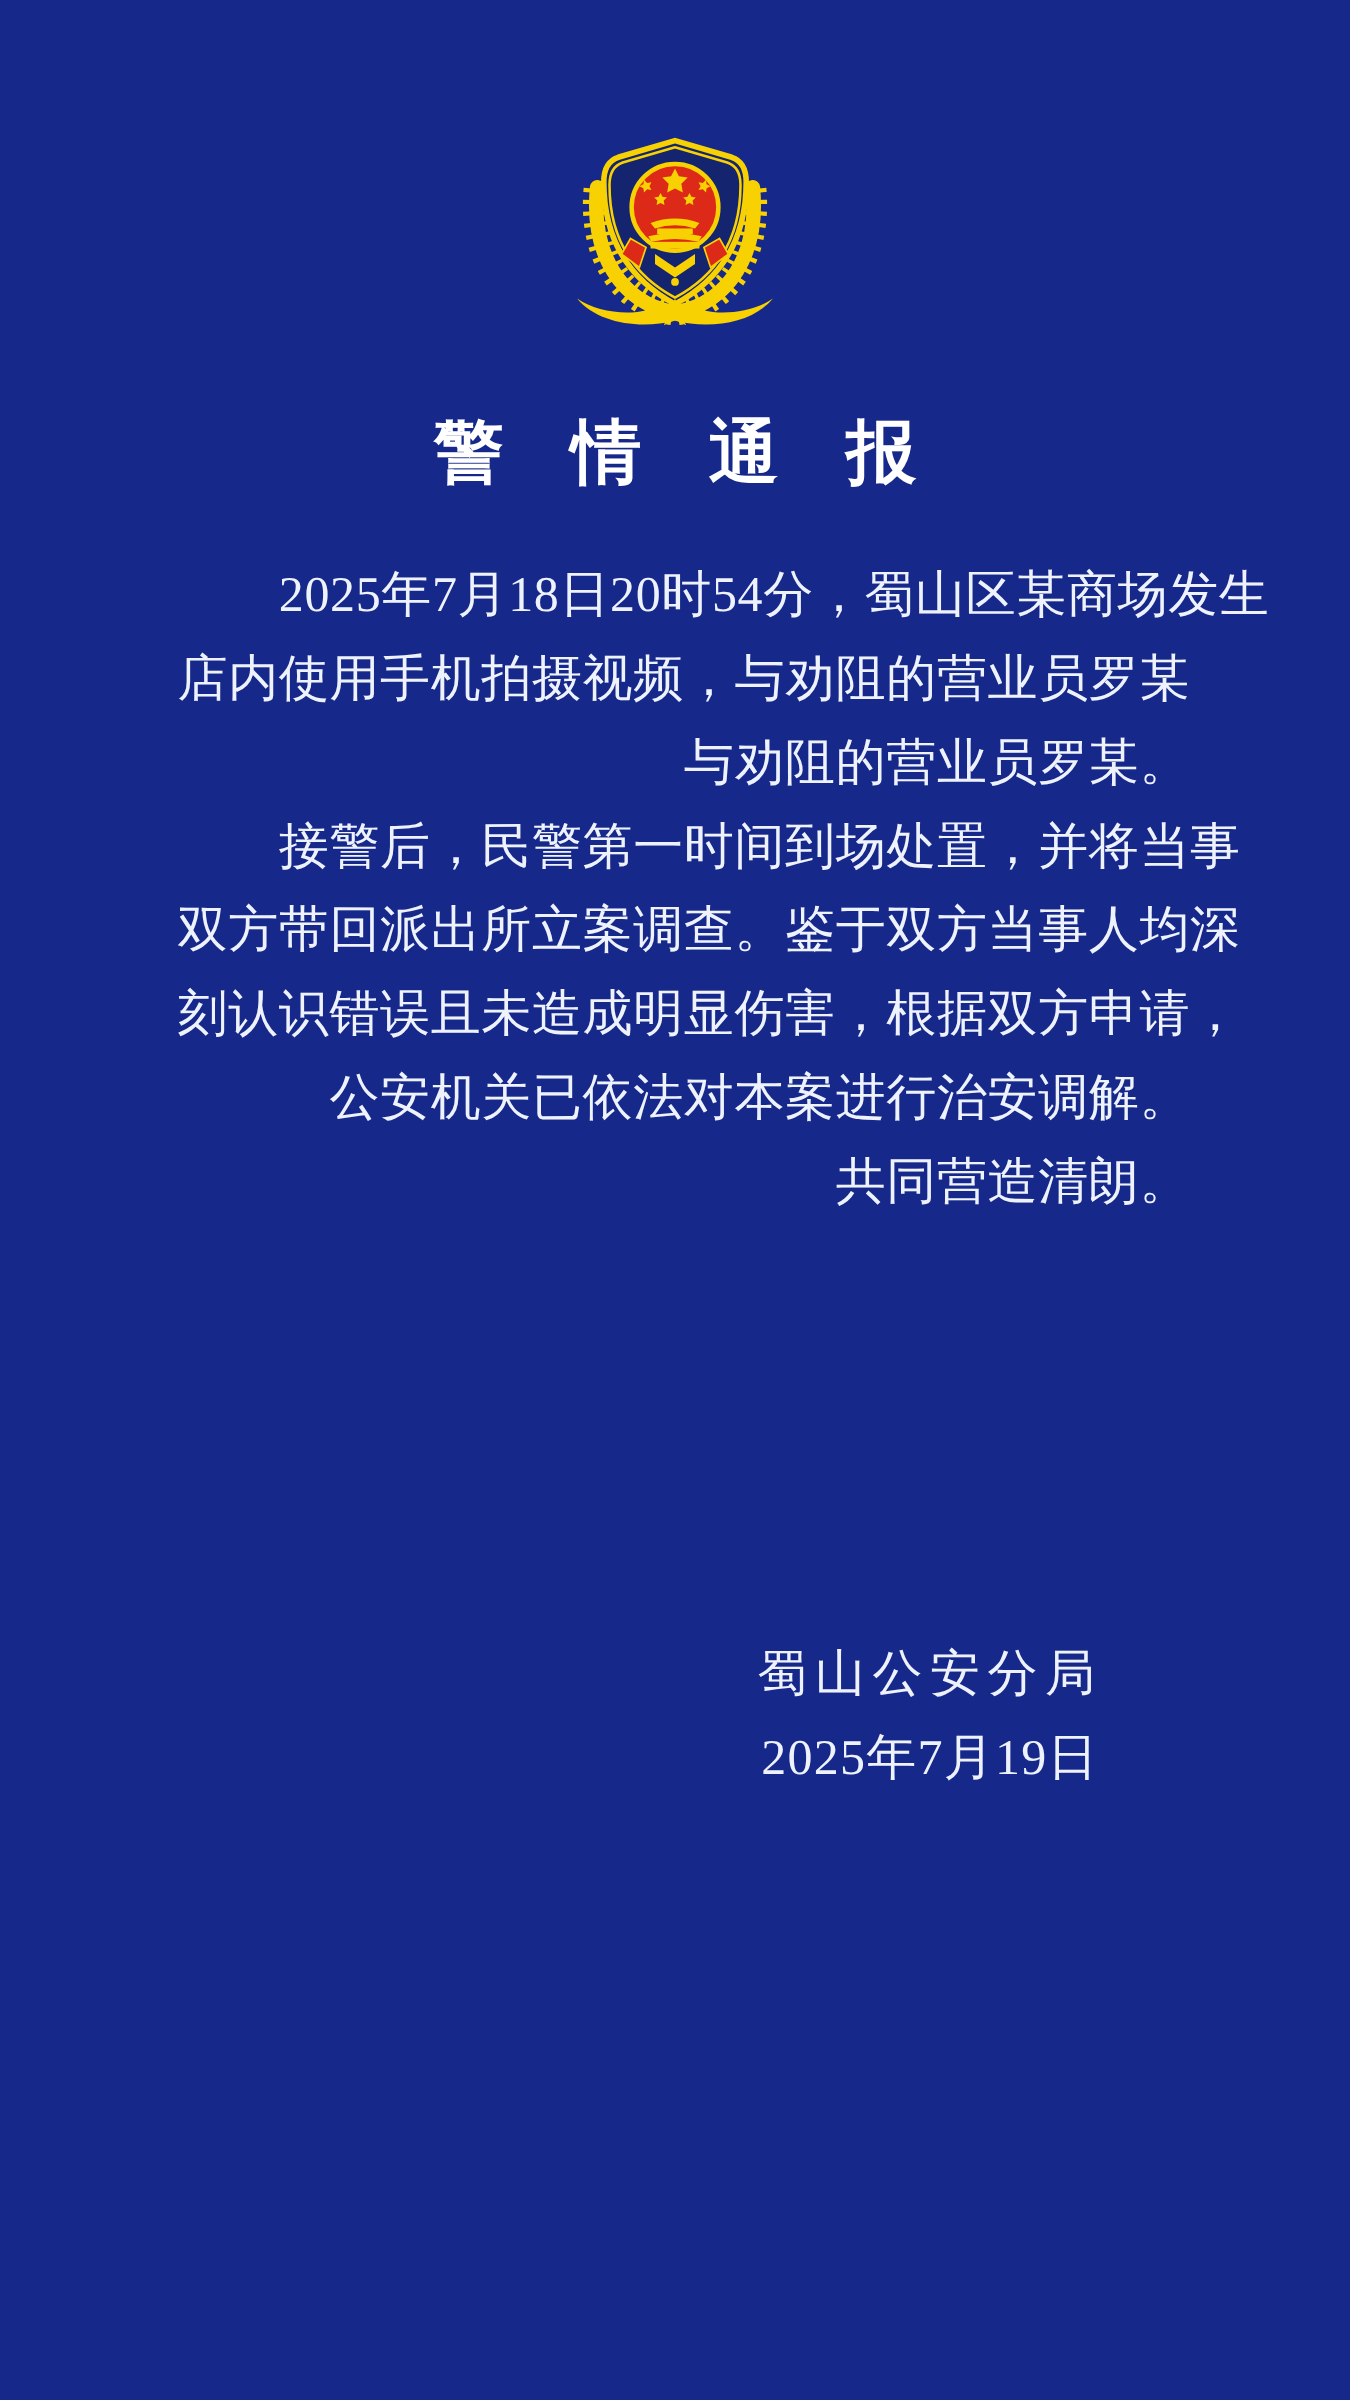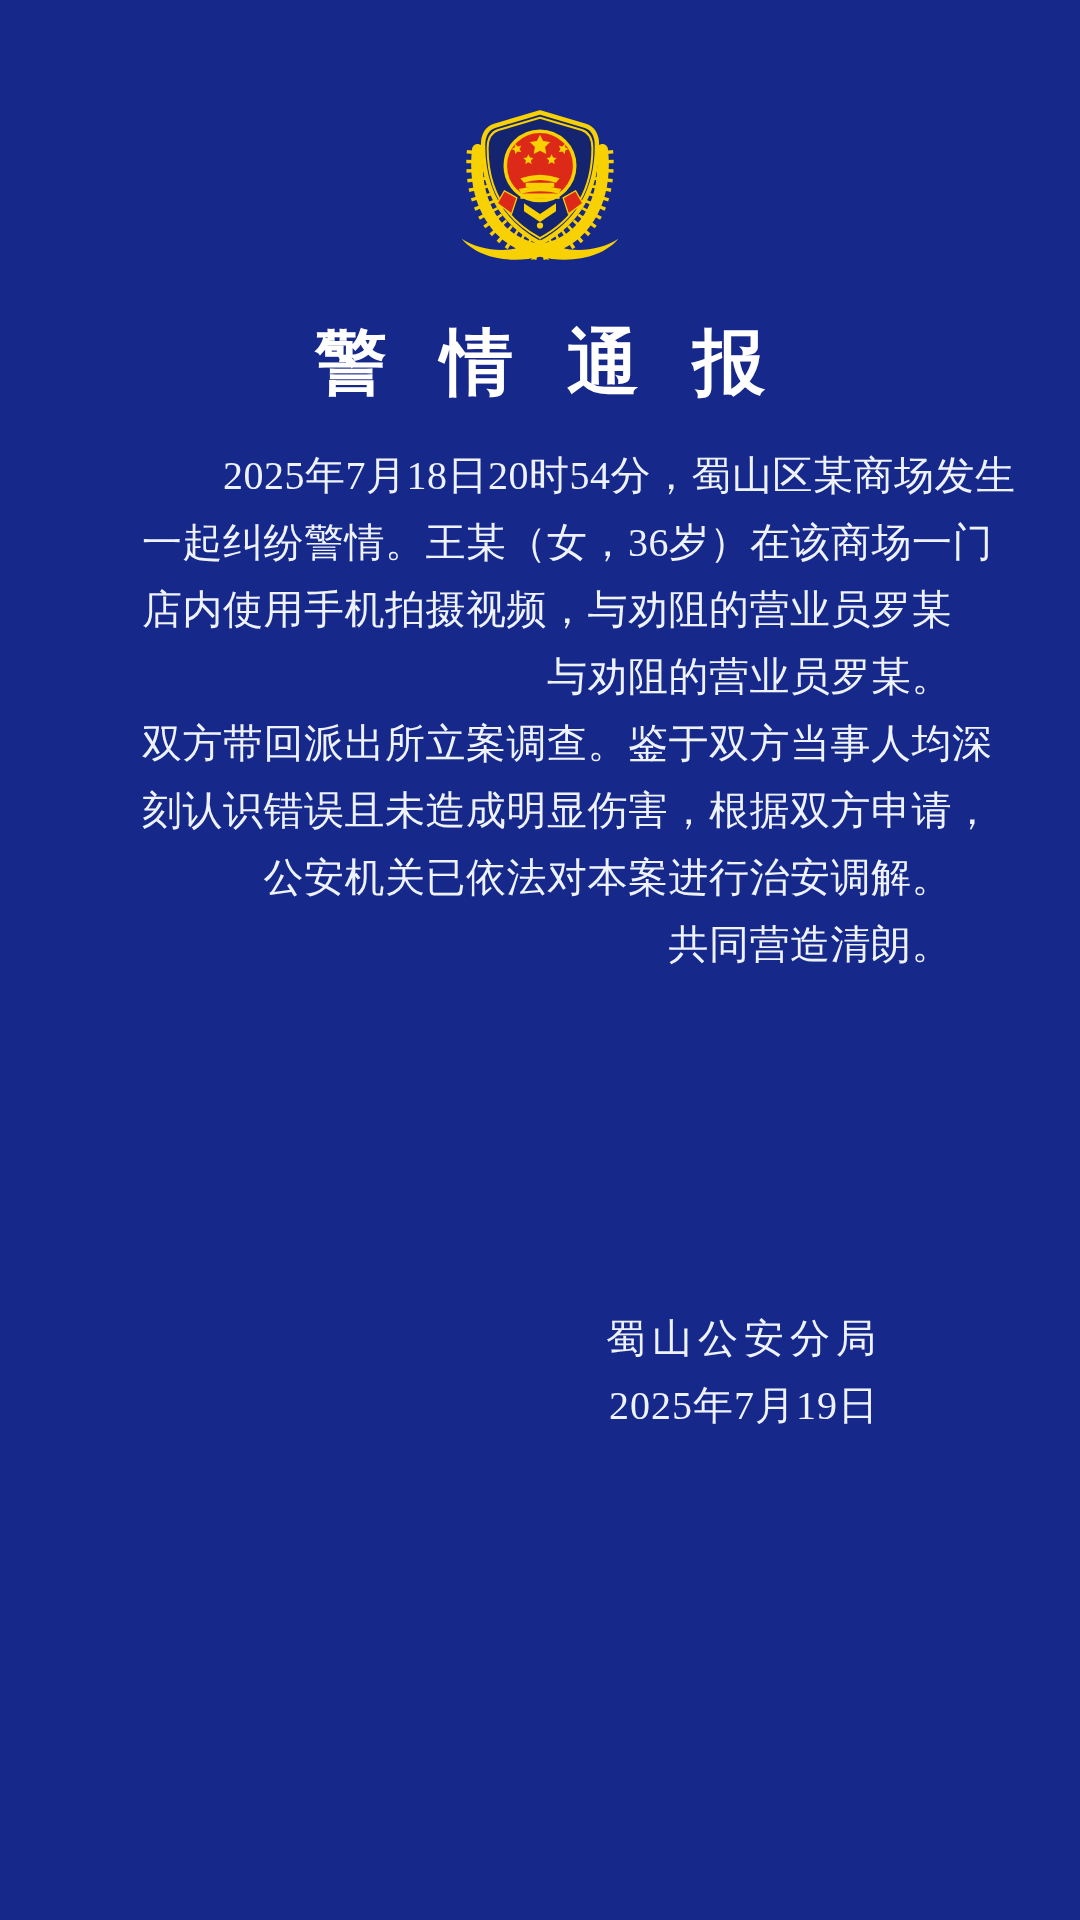--- a/index.html
+++ b/index.html
@@ -31,21 +31,21 @@
   .shield-inner{fill:none;stroke:var(--gold);stroke-width:2.5;stroke-linejoin:round;}
   .wreath-core{fill:none;stroke:var(--gold);stroke-width:13;stroke-linecap:round;}
   .wreath-needles{fill:none;stroke:var(--gold);stroke-width:24;stroke-dasharray:3.5 6.5;}
   .ring{fill:var(--red);stroke:var(--gold);stroke-width:4;}
   .tassel{fill:var(--red);stroke:var(--gold);stroke-width:1.5;}
 
   .title{
     position:absolute;
     left:0; right:0; top:318px;
     text-align:center;
-    font-size:72px;
+    font-size:56px;
     line-height:90px;
     font-weight:bold;
     color:#ffffff;
     letter-spacing:54px;
     text-indent:54px;
     white-space:nowrap;
   }
 
   .body-text{
     position:absolute;
@@ -116,23 +116,23 @@
         <path d="M100,178 C 132,186 170,180 188,158 C 174,168 152,172 134,170 C 120,168 108,166 100,165 Z"></path>
         <path d="M100,158 L90,182 L100,177 L110,182 Z"></path>
       </g>
     </svg>
   </div>
 
   <h1 class="title">警情通报</h1>
 
   <div class="body-text">
       <div class="body-line">　　2025年7月18日20时54分，蜀山区某商场发生</div>
-      <div class="body-line">一起纠纷警情。王某（女，36岁）在该商场一门</div>
       <div class="body-line">店内使用手机拍摄视频，与劝阻的营业员罗某</div>
       <div class="body-line">与劝阻的营业员罗某。</div>
+      <div class="body-line">　　接警后，民警第一时间到场处置，并将当事</div>
       <div class="body-line">双方带回派出所立案调查。鉴于双方当事人均深</div>
       <div class="body-line">刻认识错误且未造成明显伤害，根据双方申请，</div>
       <div class="body-line">公安机关已依法对本案进行治安调解。</div>
       <div class="body-line">共同营造清朗。</div>
     </div>
 
   <div class="signature">
     <div class="issuer">蜀山公安分局</div>
     <div class="issue-date">2025年7月19日</div>
   </div>

